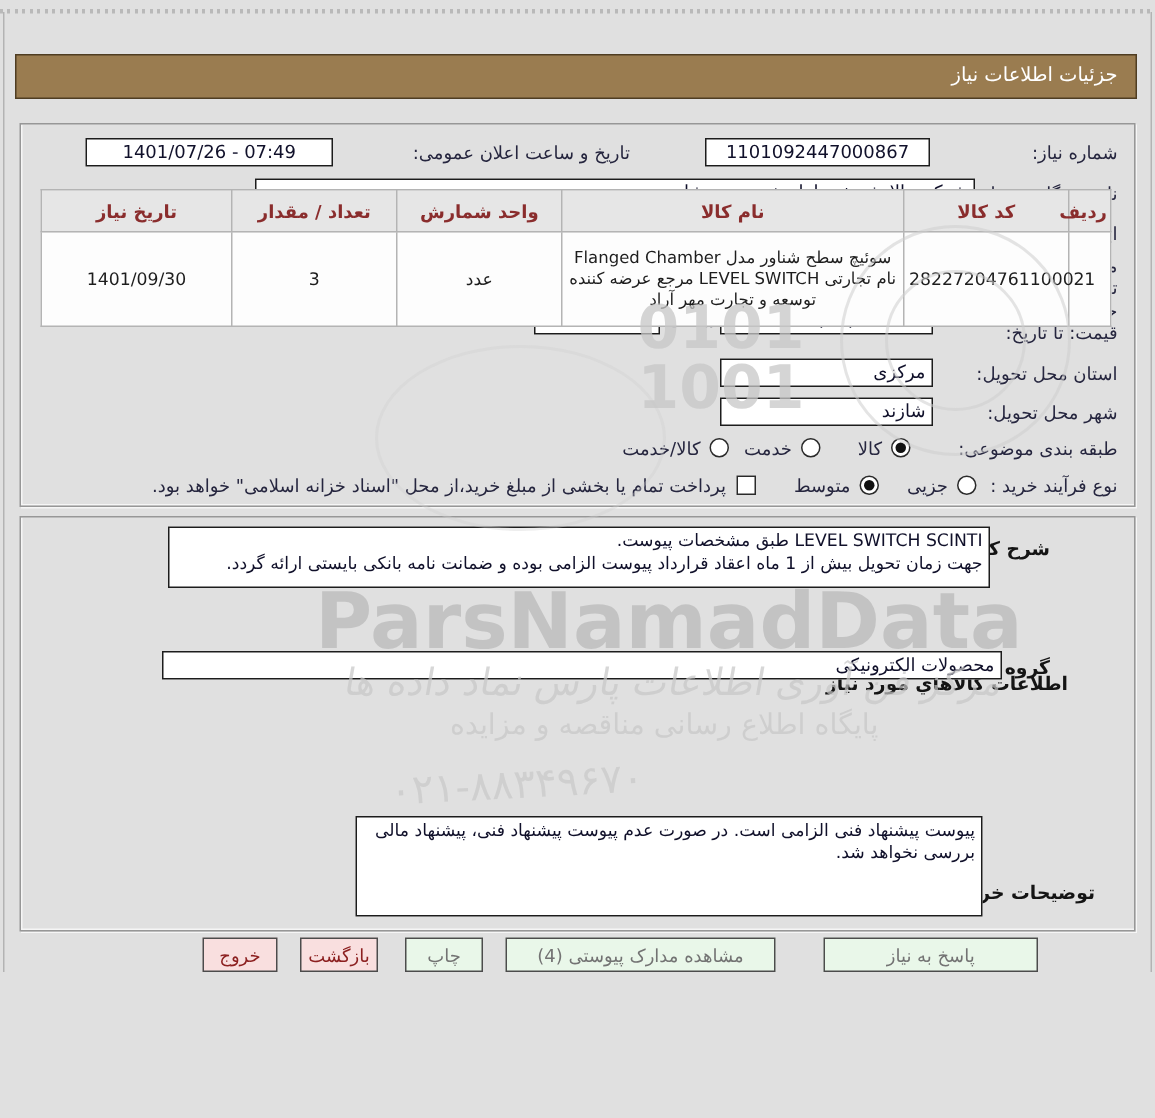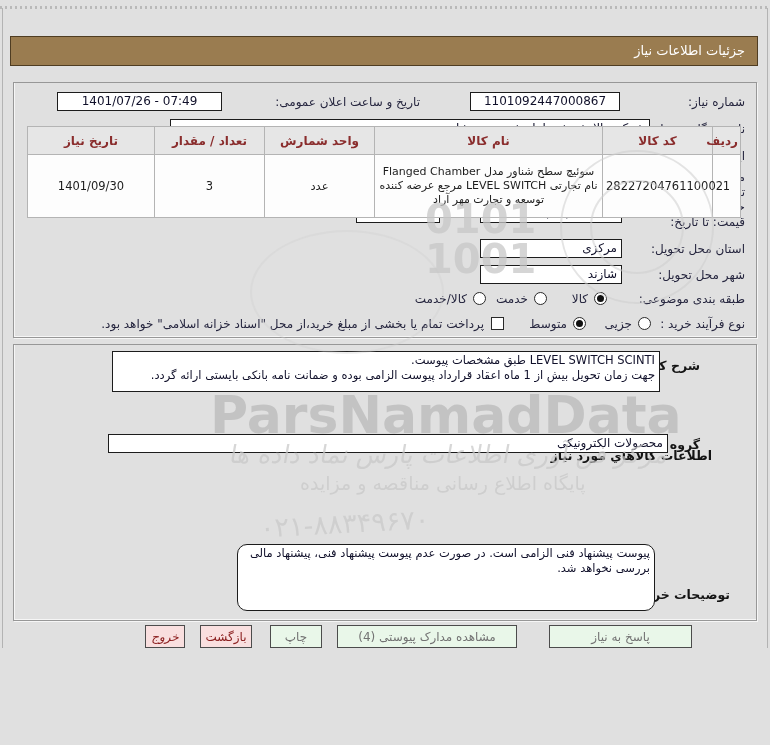--- a/index.html
+++ b/index.html
@@ -197,22 +197,22 @@
           <td class="ltr">2822720476110002</td>
           <td class="name">سوئیچ سطح شناور مدل Flanged Chamber نام تجارتی LEVEL SWITCH مرجع عرضه کننده توسعه و تجارت مهر آراد</td>
           <td>عدد</td>
           <td>3</td>
           <td class="ltr">1401/09/30</td>
         </tr>
       </tbody>
     </table>
 
     <div class="blbl" style="right:40px;top:587px;">توضیحات خریدار:</div>
-    <div class="tarea" style="right:115px;top:544px;width:418px;height:67px;border-radius:10px;">پیوست پیشنهاد فنی الزامی است. در صورت عدم پیوست پیشنهاد فنی، پیشنهاد مالی بررسی نخواهد شد.</div>
+    <div class="tarea" style="right:115px;top:544px;width:418px;height:67px;">پیوست پیشنهاد فنی الزامی است. در صورت عدم پیوست پیشنهاد فنی، پیشنهاد مالی بررسی نخواهد شد.</div>
 
     <button class="btn green" style="right:78px;width:143px;">پاسخ به نیاز</button>
     <button class="btn green" style="right:253px;width:180px;">مشاهده مدارک پیوستی (4)</button>
     <button class="btn green" style="right:448px;width:52px;">چاپ</button>
     <button class="btn pink" style="right:518px;width:52px;">بازگشت</button>
-    <button class="btn pink" style="right:585px;width:40px;font-style:italic;">خروج</button>
+    <button class="btn pink" style="right:585px;width:50px;">خروج</button>
 
   </div>
 </div>
 
 </body></html>

